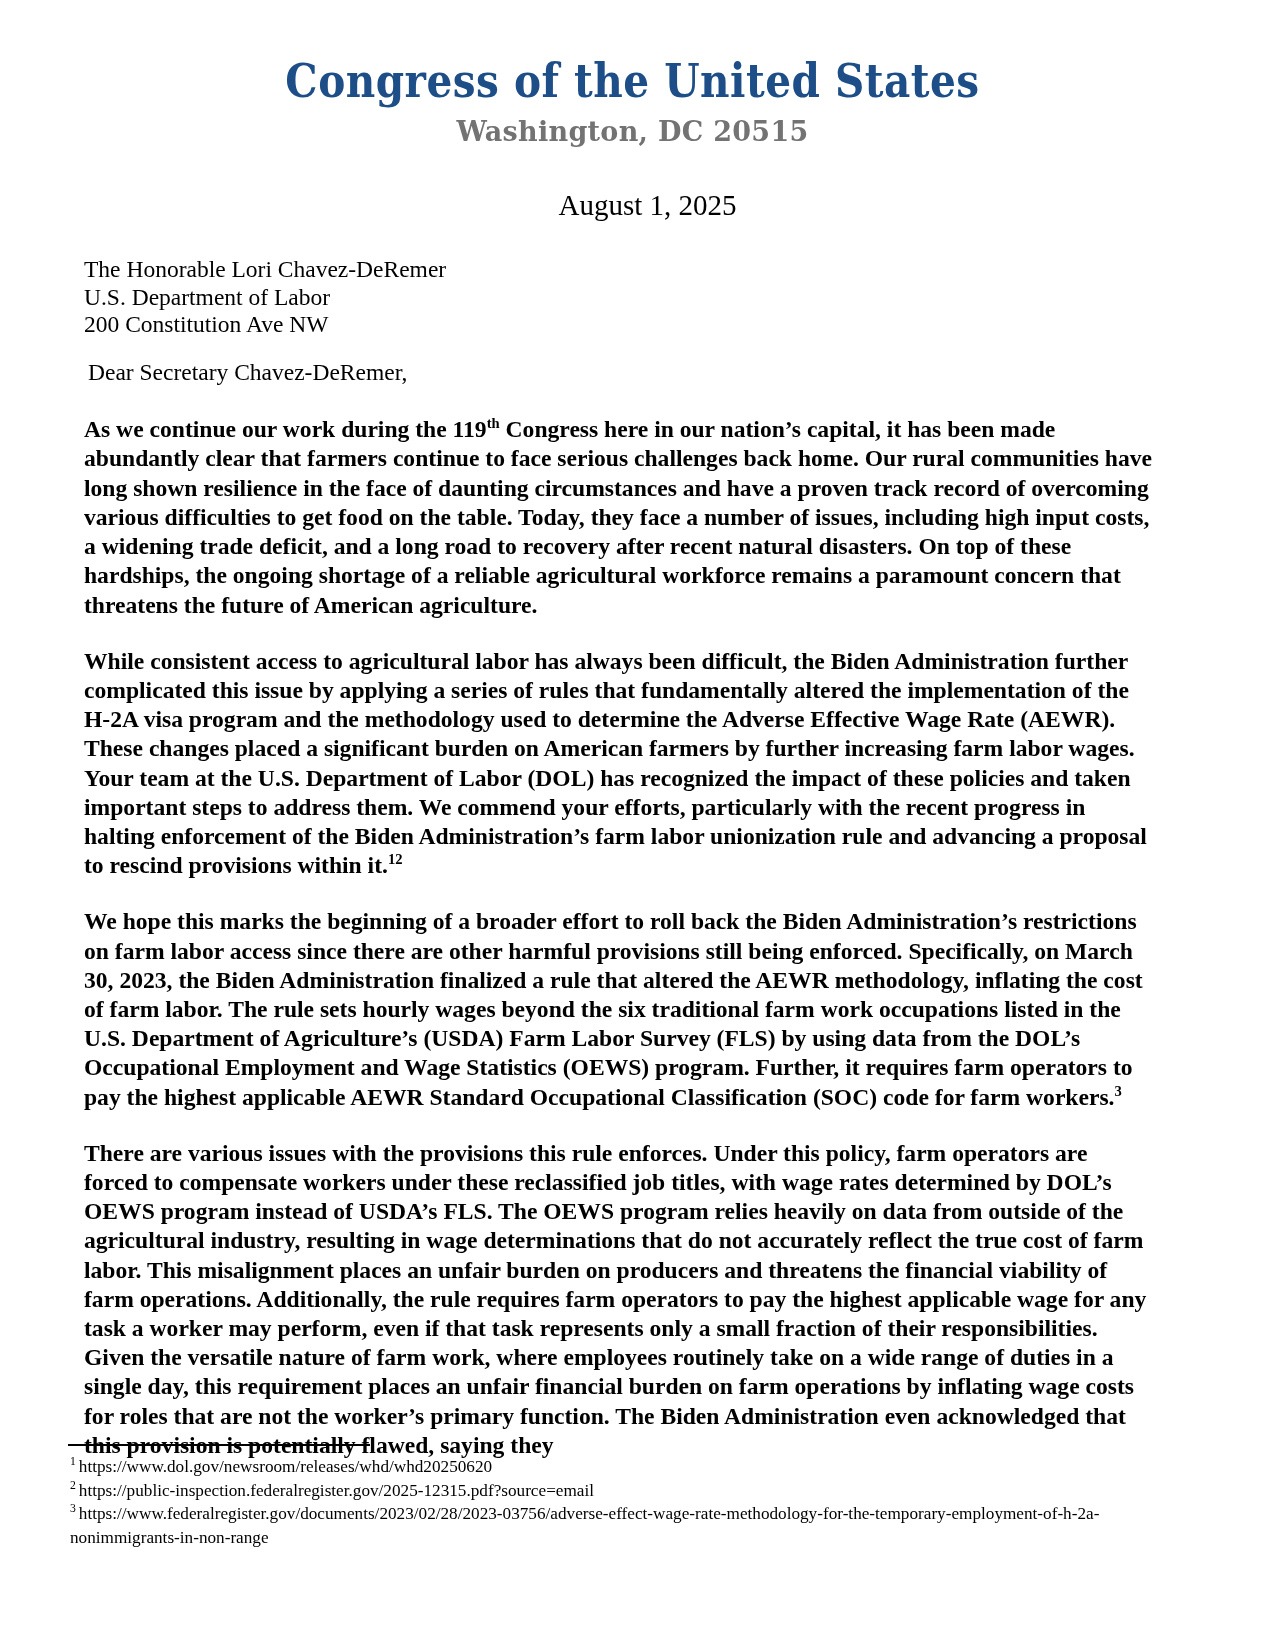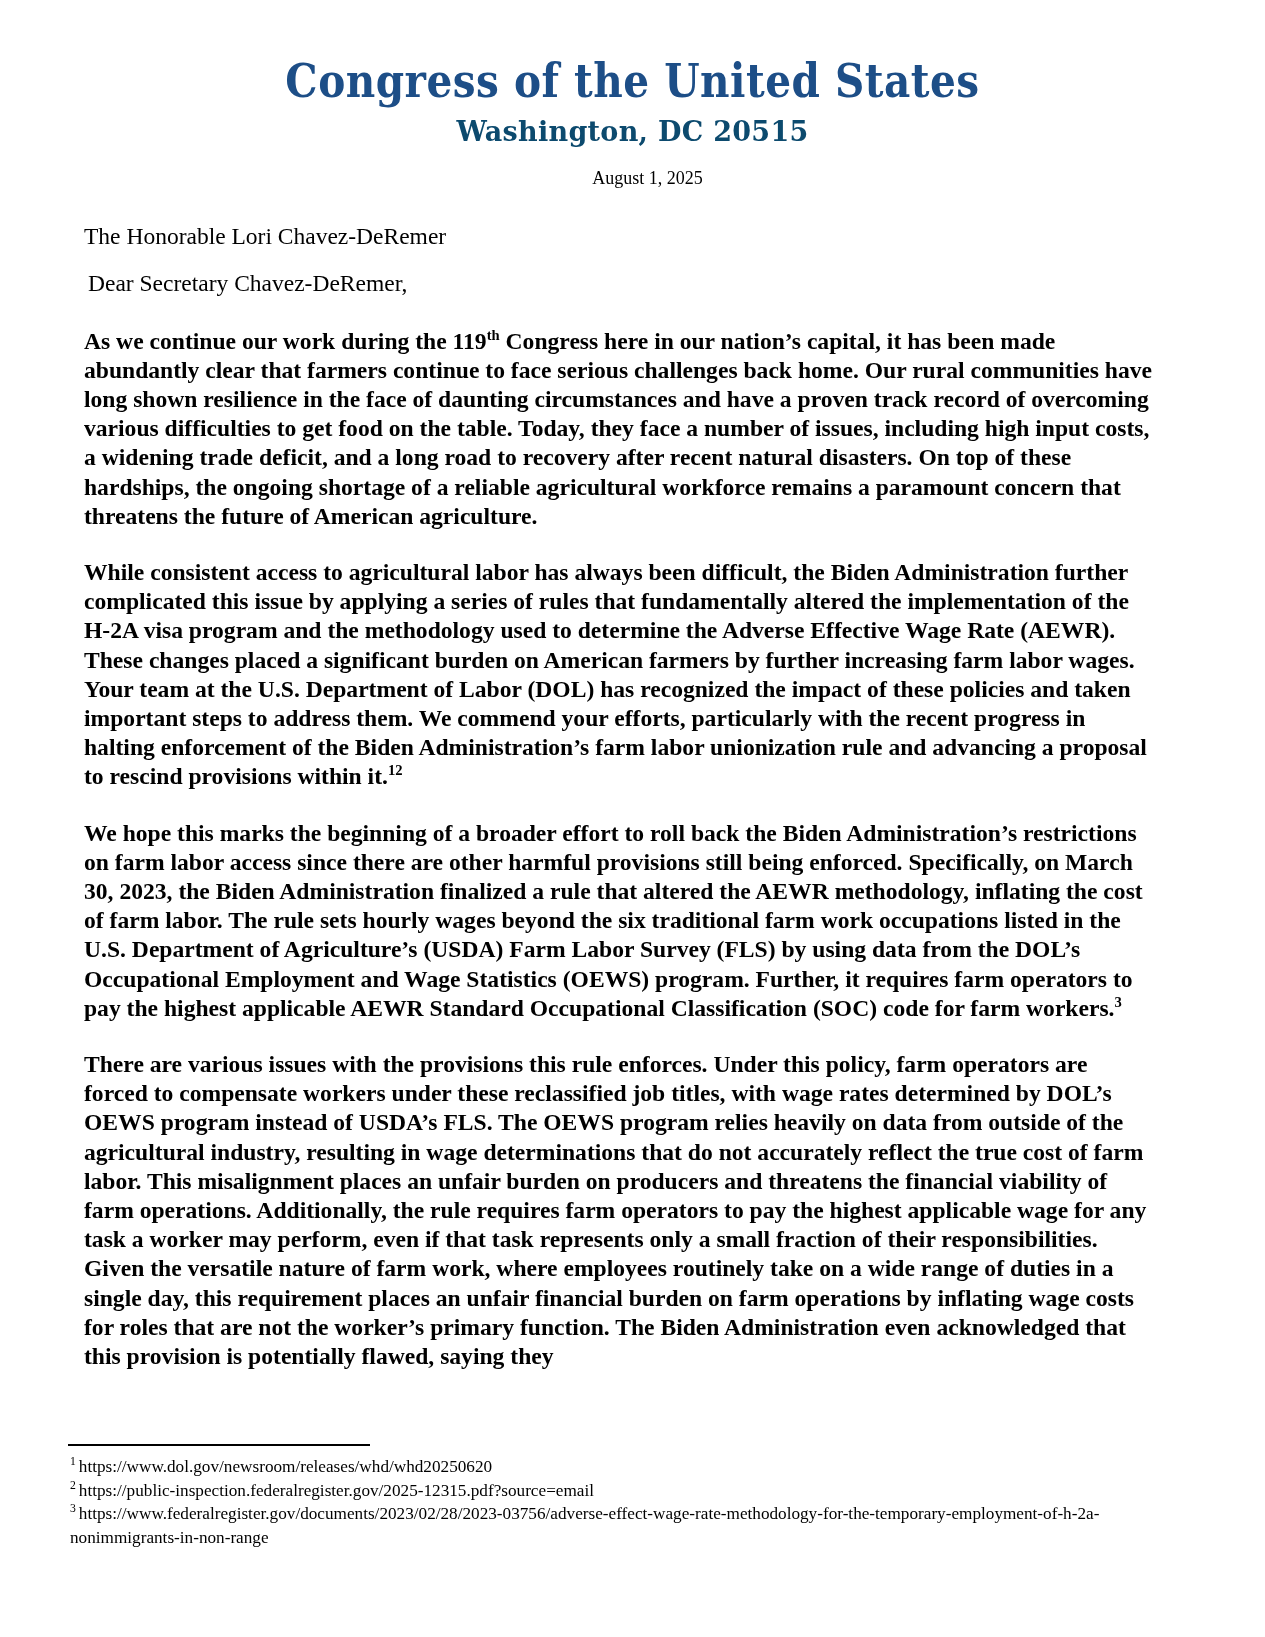--- a/index.html
+++ b/index.html
@@ -42,32 +42,32 @@
     font-stretch: condensed;
     transform: scaleX(0.96);
     transform-origin: center;
     white-space: nowrap;
   }
   .letterhead-sub {
     font-family: "DejaVu Serif", "Liberation Serif", serif;
     font-weight: 700;
     font-size: 27px;
     line-height: 1.1;
-    color: #0c4a6e;
+    color: #737373;
     margin-top: 12px;
     letter-spacing: 0.3px;
     white-space: nowrap;
   }
 
   
   .date-line {
     text-align: center;
-    font-size: 18px;
+    font-size: 29px;
     line-height: 1.25;
-    margin-top: 20px;
+    margin-top: 40px;
     padding-left: 30px;
   }
 
   
   .body-block {
     padding: 0 112px 0 84px;
   }
 
   .address-block {
     margin-top: 33px;
@@ -137,20 +137,22 @@
     <div class="letterhead-title">Congress of the United States</div>
     <div class="letterhead-sub">Washington, DC 20515</div>
   </div>
 
   <div class="date-line">August 1, 2025</div>
 
   <div class="body-block">
 
     <div class="address-block">
       <div class="address-line">The Honorable Lori Chavez-DeRemer</div>
+      <div class="address-line">U.S. Department of Labor</div>
+      <div class="address-line">200 Constitution Ave NW</div>
     </div>
 
     <div class="salutation">Dear Secretary Chavez-DeRemer,</div>
 
     <p class="para"><span>As we continue our work during the 119</span><sup>th</sup><span> Congress here in our nation’s capital, it has been made abundantly clear that farmers continue to face serious challenges back home. Our rural communities have long shown resilience in the face of daunting circumstances and have a proven track record of overcoming various difficulties to get food on the table. Today, they face a number of issues, including high input costs, a widening trade deficit, and a long road to recovery after recent natural disasters. On top of these hardships, the ongoing shortage of a reliable agricultural workforce remains a paramount concern that threatens the future of American agriculture.</span></p>
 
     <p class="para"><span>While consistent access to agricultural labor has always been difficult, the Biden Administration further complicated this issue by applying a series of rules that fundamentally altered the implementation of the H-2A visa program and the methodology used to determine the Adverse Effective Wage Rate (AEWR). These changes placed a significant burden on American farmers by further increasing farm labor wages. Your team at the U.S. Department of Labor (DOL) has recognized the impact of these policies and taken important steps to address them. We commend your efforts, particularly with the recent progress in halting enforcement of the Biden Administration’s farm labor unionization rule and advancing a proposal to rescind provisions within it.</span><sup>12</sup></p>
 
     <p class="para"><span>We hope this marks the beginning of a broader effort to roll back the Biden Administration’s restrictions on farm labor access since there are other harmful provisions still being enforced. Specifically, on March 30, 2023, the Biden Administration finalized a rule that altered the AEWR methodology, inflating the cost of farm labor. The rule sets hourly wages beyond the six traditional farm work occupations listed in the U.S. Department of Agriculture’s (USDA) Farm Labor Survey (FLS) by using data from the DOL’s Occupational Employment and Wage Statistics (OEWS) program. Further, it requires farm operators to pay the highest applicable AEWR Standard Occupational Classification (SOC) code for farm workers.</span><sup>3</sup></p>
 

